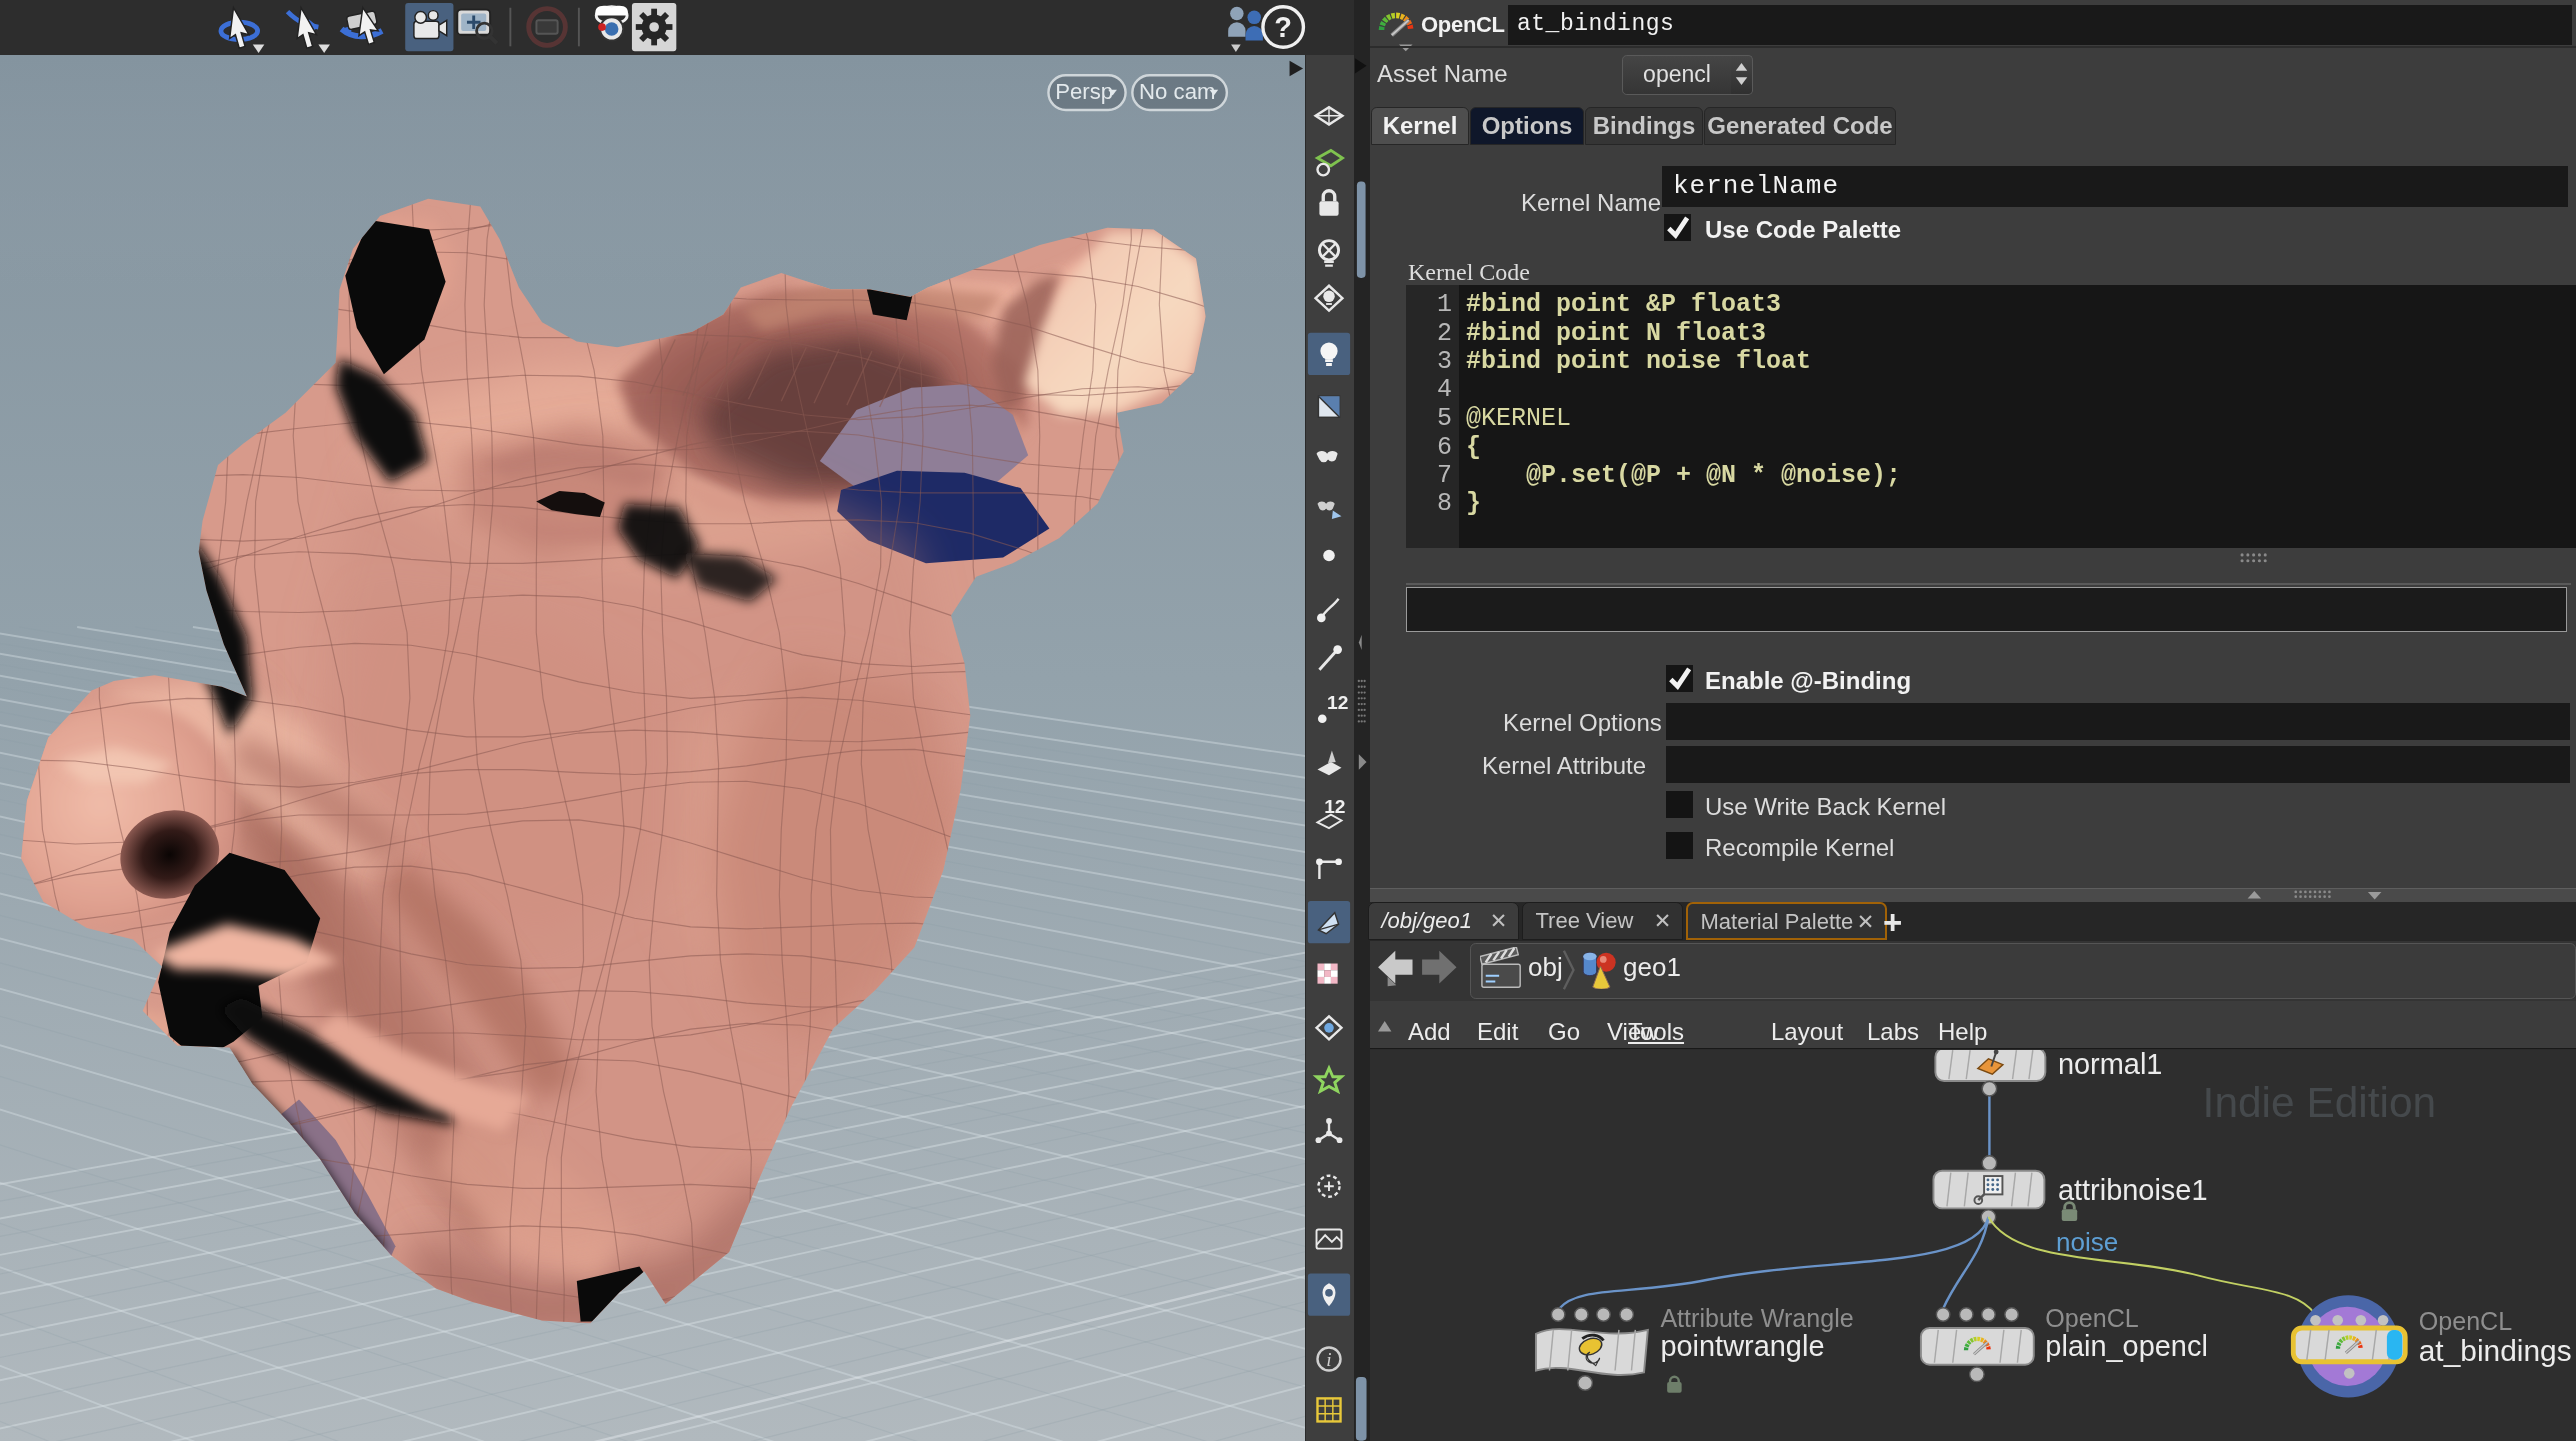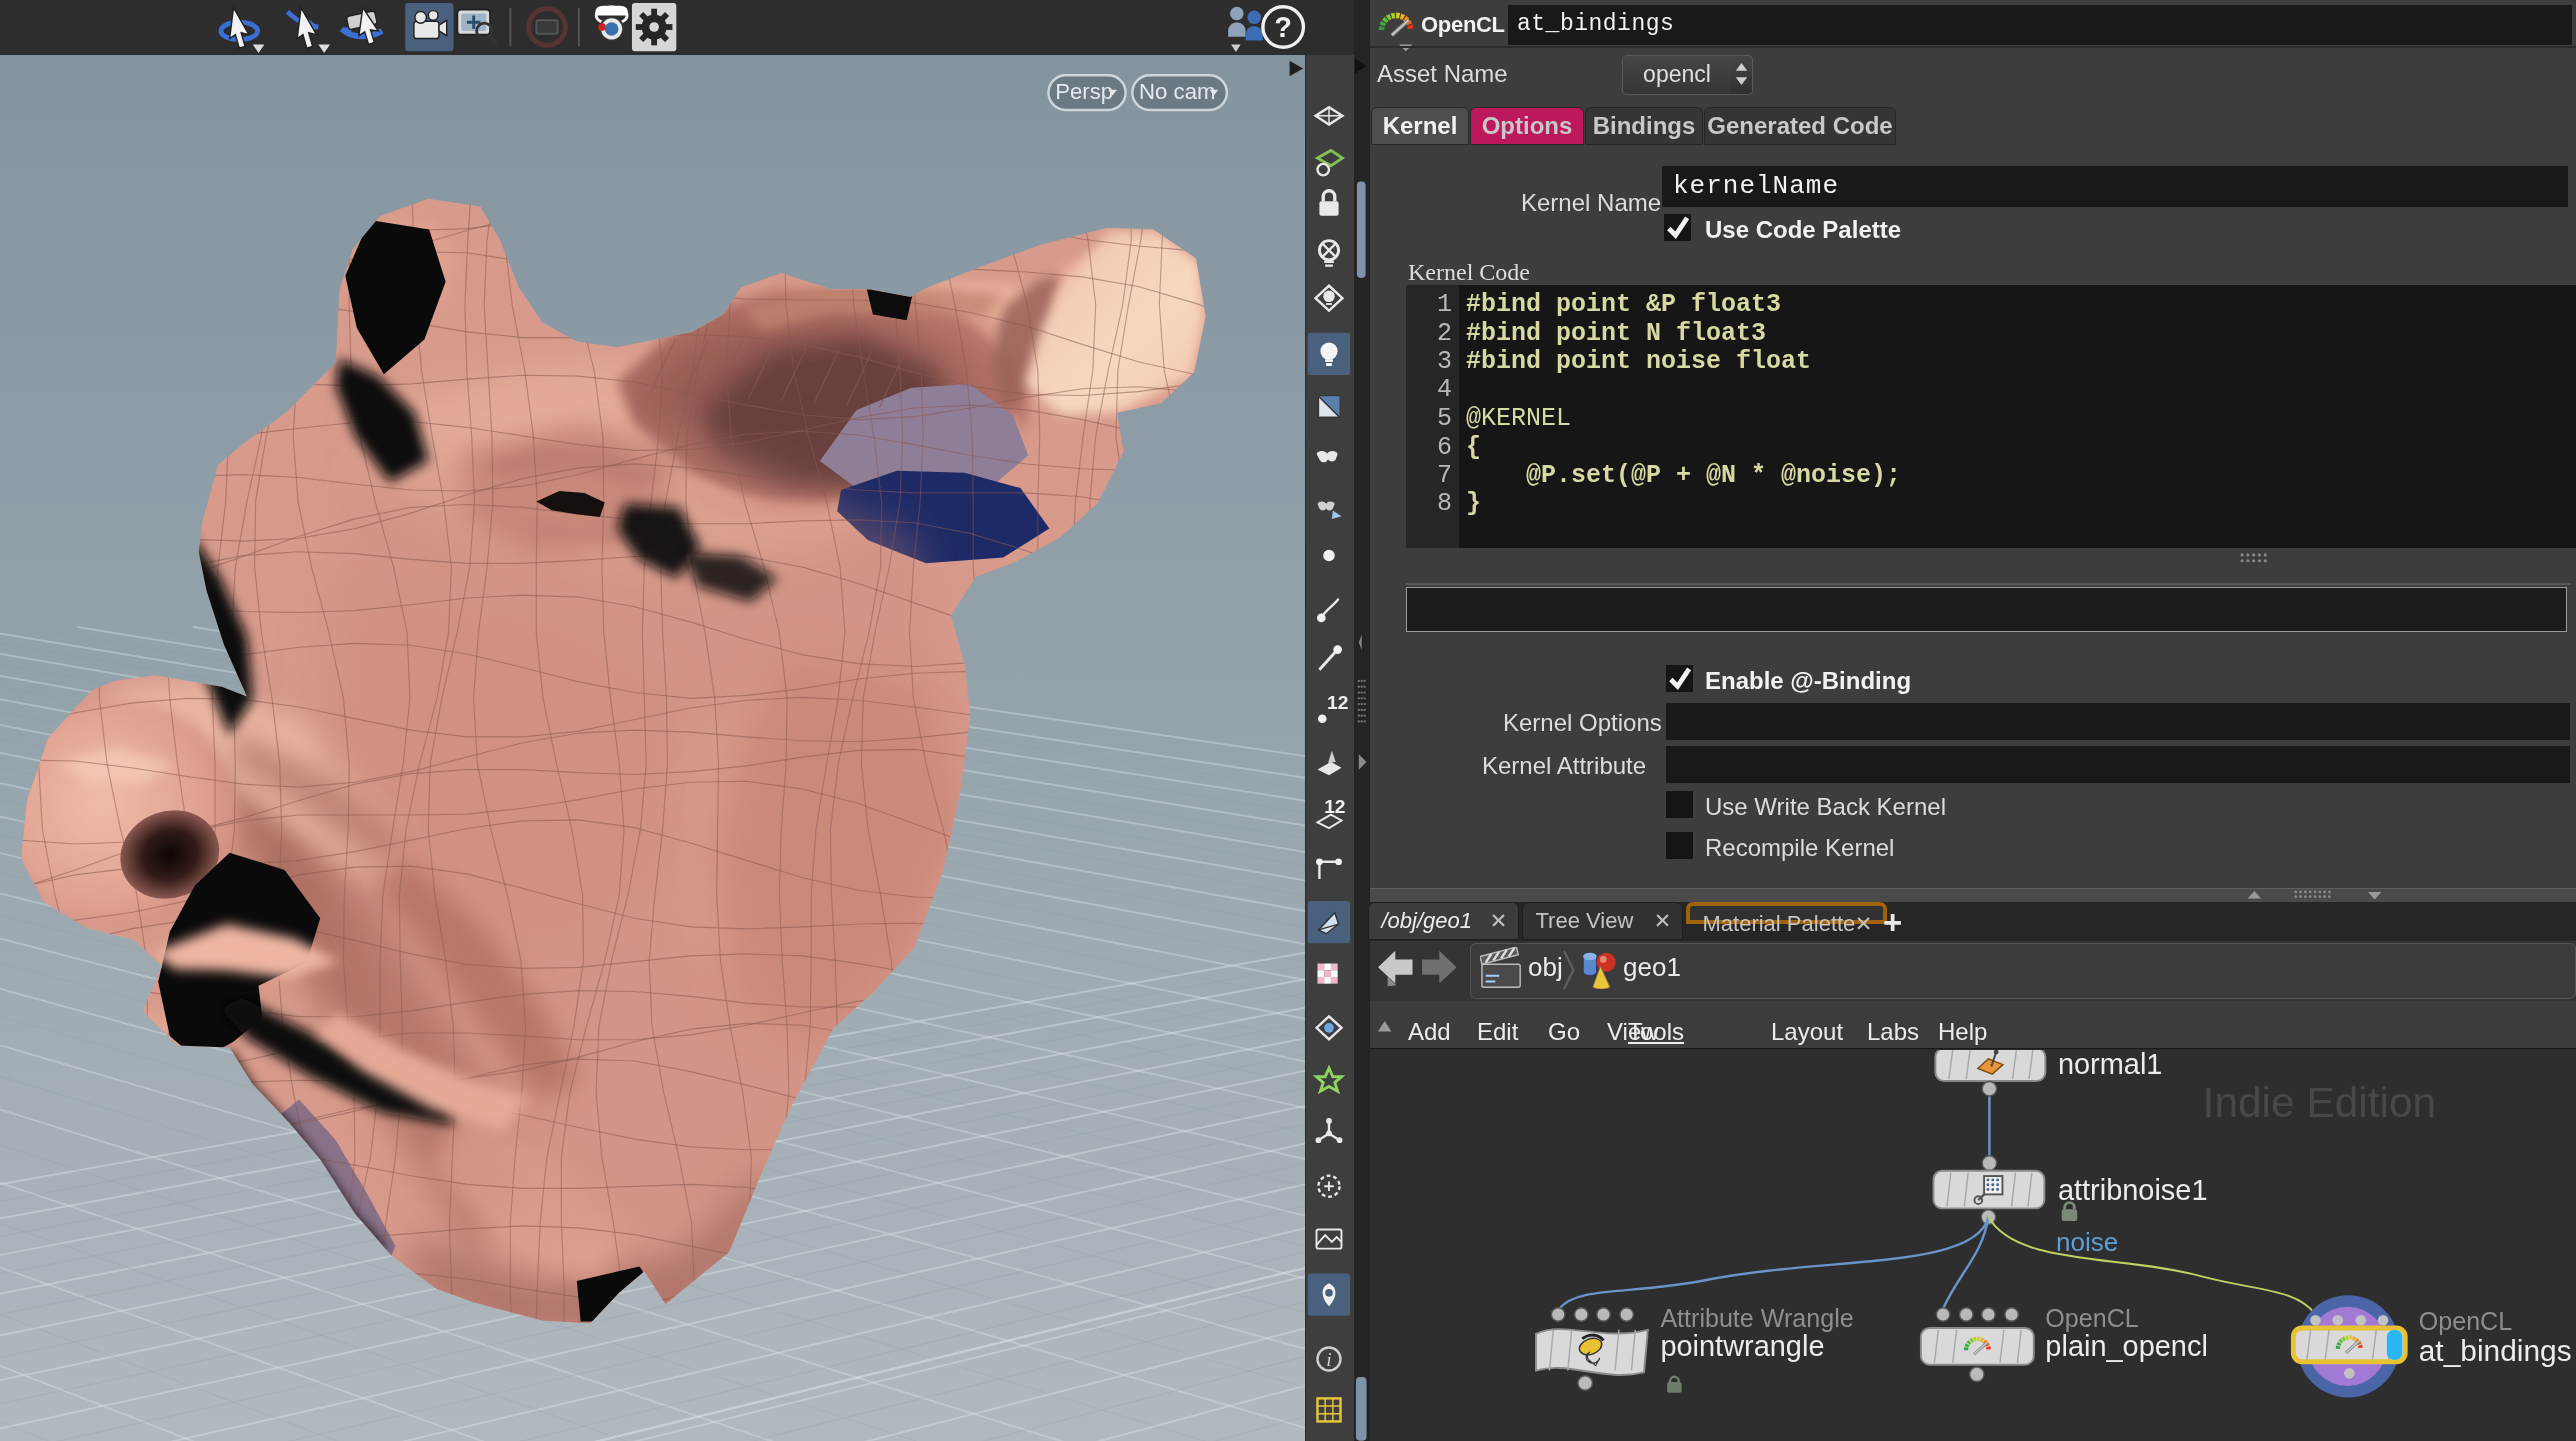--- a/index.html
+++ b/index.html
@@ -507,21 +507,21 @@
     </svg>
     <div class="abs" style="left:1370px;top:46px;width:1206px;height:1.9px;background:#2c2c2c;"></div>
     <div class="lbl" style="left:1377px;top:60px;">Asset Name</div>
     <div class="abs" style="left:1622px;top:55px;width:108px;height:38px;background:linear-gradient(#454545,#353535);border:1px solid #5a5a5a;border-radius:4.8px 0 0 4.8px;color:#e0e0e0;font-size:23px;text-align:center;line-height:36px;">opencl</div>
     <div class="abs" style="left:1731px;top:55px;width:21px;height:38px;background:linear-gradient(#454545,#303030);border:1px solid #5a5a5a;border-left:none;border-radius:0 4.8px 4.8px 0;"></div>
     <svg class="abs" style="left:1731px;top:55px" width="21" height="38" viewBox="0 0 22 39">
       <path d="M5,16 l6,-8 l6,8 z" fill="#cfcfcf"></path>
       <path d="M5,23 l12,0 l-6,8 z" fill="#cfcfcf"></path>
     </svg>
     <div class="abs" style="left:1371px;top:107px;width:96px;height:36px;background:#4e4e4e;border:1px solid #262626;border-radius:5.8px 5.8px 0 0;color:#f2f2f2;font-weight:bold;font-size:24px;text-align:center;line-height:35px;">Kernel</div>
-    <div class="abs" style="left:1470px;top:107px;width:112px;height:36px;background:#be185d;border:1px solid #262626;border-radius:5.8px 5.8px 0 0;color:#c8c8c8;font-weight:bold;font-size:24px;text-align:center;line-height:35px;">Options</div>
+    <div class="abs" style="left:1470px;top:107px;width:112px;height:36px;background:#0f172a;border:1px solid #262626;border-radius:5.8px 5.8px 0 0;color:#c8c8c8;font-weight:bold;font-size:24px;text-align:center;line-height:35px;">Options</div>
     <div class="abs" style="left:1585px;top:107px;width:116px;height:36px;background:#353535;border:1px solid #262626;border-radius:5.8px 5.8px 0 0;color:#c8c8c8;font-weight:bold;font-size:24px;text-align:center;line-height:35px;">Bindings</div>
     <div class="abs" style="left:1704px;top:107px;width:190px;height:36px;background:#353535;border:1px solid #262626;border-radius:5.8px 5.8px 0 0;color:#c8c8c8;font-weight:bold;font-size:24px;text-align:center;line-height:35px;">Generated Code</div>
     <div class="lbl" style="left:1521px;top:174px;margin-top:15px;">Kernel Name</div>
     <div class="field" style="left:1662px;top:166px;width:906px;height:41px;"></div>
     <div class="abs mono" style="left:1673px;top:171px;font-size:26px;color:#f2f2f2;letter-spacing:1px;">kernelName</div>
     <div class="cb" style="left:1664px;top:214px;"></div>
     <svg class="abs" style="left:1664px;top:214px" width="27" height="27" viewBox="0 0 28 28">
       <path d="M5,15 L12,22 L24,4" fill="none" stroke="#f2f2f2" stroke-width="5"></path>
     </svg>
     <div class="lbl" style="left:1705px;top:216px;font-weight:bold;color:#f2f2f2;">Use Code Palette</div>
@@ -590,21 +590,21 @@
       <circle cx="85" cy="9" r="1.4" fill="#8a8a8a"></circle>
       <circle cx="90" cy="4" r="1.4" fill="#8a8a8a"></circle>
       <circle cx="90" cy="9" r="1.4" fill="#8a8a8a"></circle>
       <circle cx="95" cy="4" r="1.4" fill="#8a8a8a"></circle>
       <circle cx="95" cy="9" r="1.4" fill="#8a8a8a"></circle>
       <path d="M135,4 l14,0 l-7,8 z" fill="#9a9a9a"></path>
     </svg>
     <div class="abs" style="left:1370px;top:902px;width:1206px;height:39px;background:#262626;"></div>
     <div class="abs" style="left:1368px;top:902px;width:151px;height:38px;background:#3c3c3c;border-radius:6.8px 6.8px 0 0;border:1px solid #1d1d1d;box-sizing:border-box;color:#ececec;font-style:italic;font-size:22px;line-height:36px;text-indent:12.5px;">/obj/geo1<span style="position:absolute;right:10.6px;top:0;font-style:normal;color:#c0c0c0;font-size:21px;">✕</span></div>
     <div class="abs" style="left:1522px;top:902px;width:161px;height:38px;background:#313131;border-radius:6.8px 6.8px 0 0;border:1px solid #1d1d1d;box-sizing:border-box;color:#c4c4c4;font-size:22px;line-height:36px;text-indent:12.5px;">Tree View<span style="position:absolute;right:10.6px;top:0;font-style:normal;color:#c0c0c0;font-size:21px;">✕</span></div>
-    <div class="abs" style="left:1686px;top:902px;width:201px;height:22px;background:#313131;border-radius:6.8px 6.8px 0 0;border:4px solid #a16207;box-sizing:border-box;color:#c4c4c4;font-size:22px;line-height:36px;text-indent:12.5px;">Material Palette<span style="position:absolute;right:10.6px;top:0;font-style:normal;color:#c0c0c0;font-size:21px;">✕</span></div>
+    <div class="abs" style="left:1686px;top:902px;width:201px;height:38px;background:#313131;border-radius:6.8px 6.8px 0 0;border:2px solid #a16207;box-sizing:border-box;color:#c4c4c4;font-size:22px;line-height:36px;text-indent:12.5px;">Material Palette<span style="position:absolute;right:10.6px;top:0;font-style:normal;color:#c0c0c0;font-size:21px;">✕</span></div>
     <div class="abs" style="left:1883px;top:904px;color:#e8e8e8;font-size:33px;font-weight:bold;">+</div>
     <div class="abs" style="left:1370px;top:941px;width:1206px;height:61px;background:#343434;border-bottom:1px solid #242424;box-sizing:border-box;"></div>
     <svg class="abs" style="left:1376px;top:948px" width="96" height="44" viewBox="0 0 100 46">
       <path d="M20,3 L20,12 L38,12 L38,28 L20,28 L20,37 L2,20 Z" fill="#c9c9c9"></path>
       <path d="M12,30 l9,9 l-9,1 z" fill="#8a8a8a"></path>
       <path d="M66,3 L66,12 L48,12 L48,28 L66,28 L66,37 L84,20 Z" fill="#707070"></path>
     </svg>
     <div class="abs" style="left:1470px;top:943px;width:1106px;height:56px;background:#3b3b3b;border:1px solid #555;border-radius:5.8px;box-sizing:border-box;"></div>
     <svg class="abs" style="left:1480px;top:947px" width="44" height="46" viewBox="0 0 46 48">
       <rect x="2" y="18" width="40" height="24" rx="2" fill="#4a4a4a" stroke="#bbb" stroke-width="1.5"></rect>

